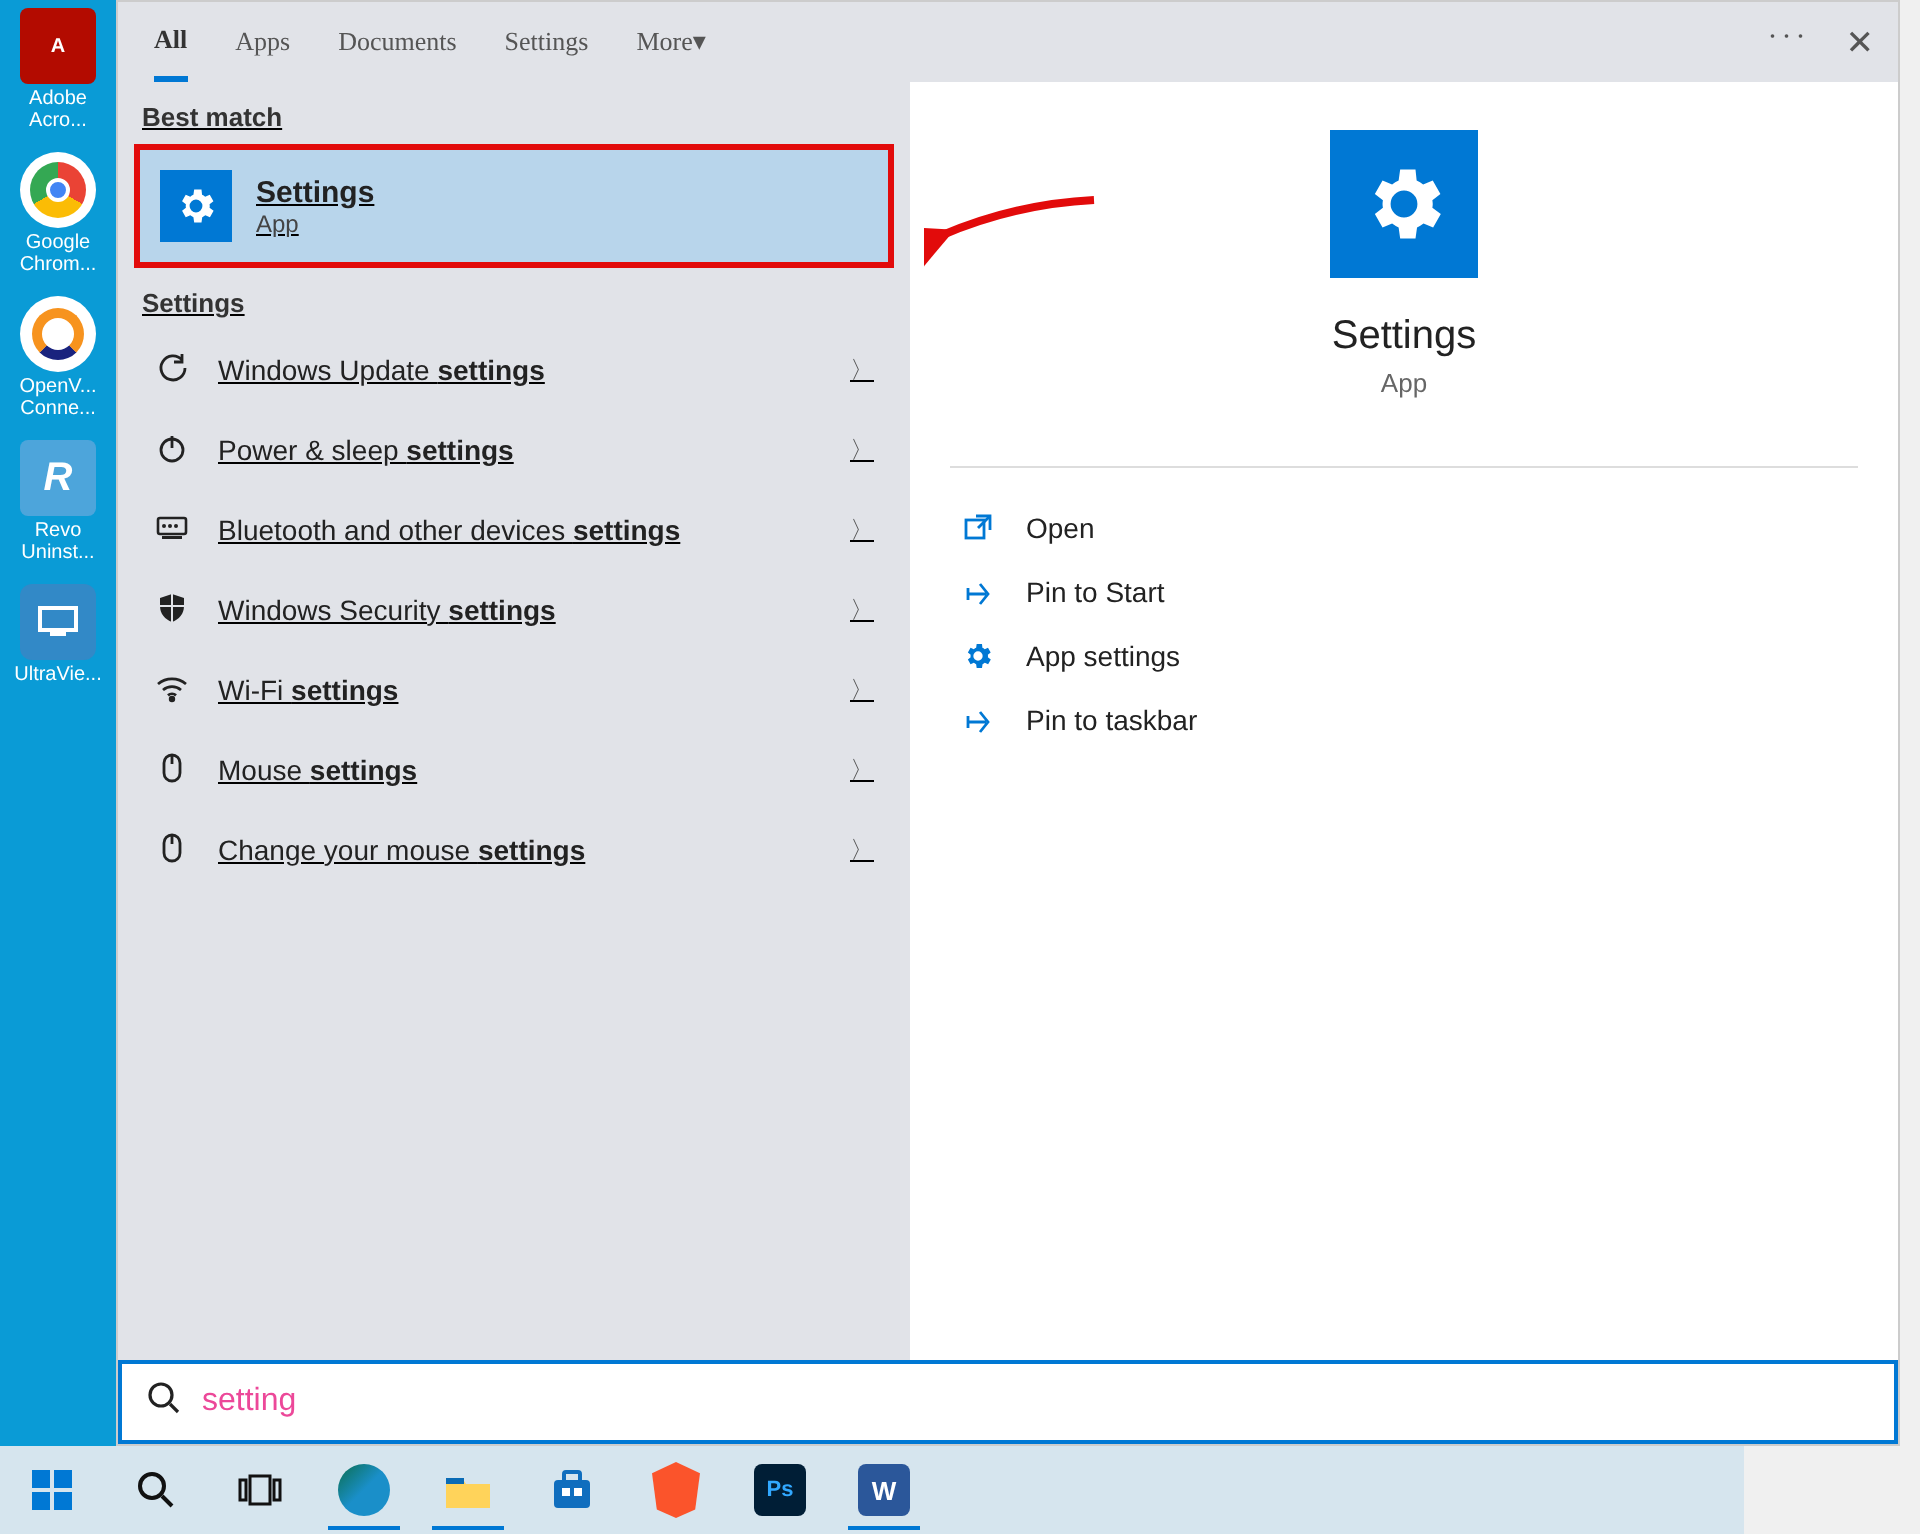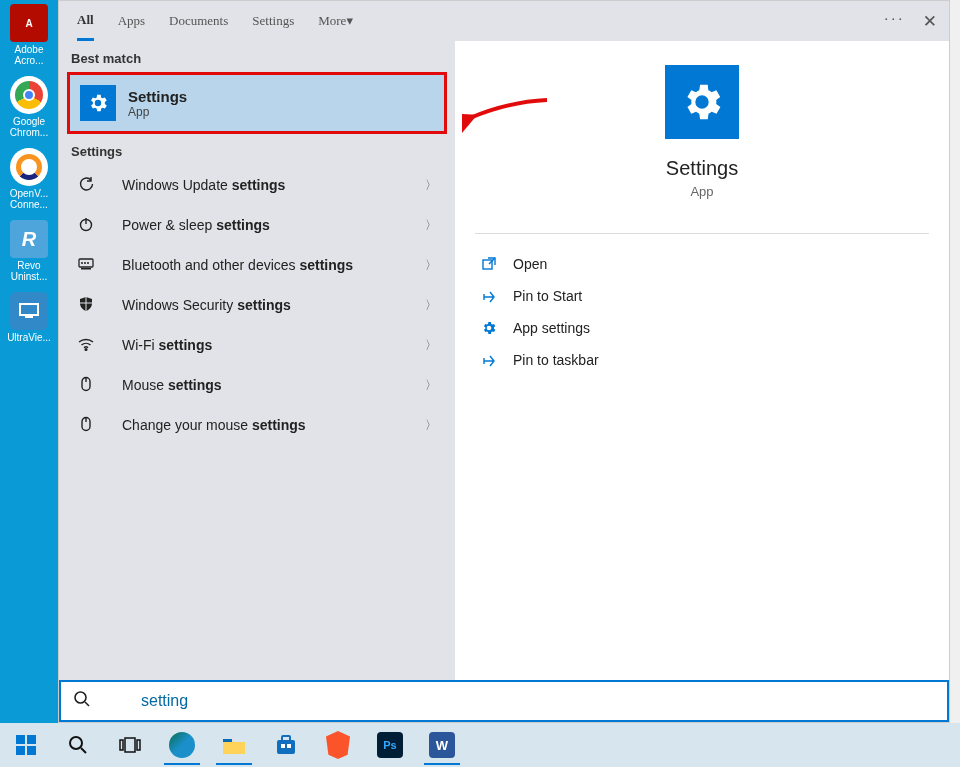--- a/index.html
+++ b/index.html
@@ -36,41 +36,42 @@
   }
   .tab { cursor: pointer; height: 40px; display: flex; align-items: center; }
   .tab.active { color: #333; font-weight: 600; border-bottom: 3px solid #0078d4; }
   .tab-more { display: flex; align-items: center; gap: 0; }
   .tabs-right { position: absolute; right: 12px; display: flex; gap: 18px; font-size: 15px; color:#555;}
   .content-row { flex: 1; display: flex; min-height: 0; }
   .left-col {
     width: 396px; background: #e1e3e8;
     display: flex; flex-direction: column;
     padding-bottom: 8px;
+    text-decoration: underline;
   }
   .section-label { font-size: 13px; font-weight: 700; color: #333; padding: 10px 12px 6px 12px; }
   .best-match-item {
     margin: 0 8px; padding: 10px; background: #b8d5eb;
     display: flex; align-items: center; gap: 12px;
     border: 3px solid #e20b0b;
     position: relative;
   }
   .bm-icon {
     width: 36px; height: 36px; background: #0078d4;
     display: flex; align-items: center; justify-content: center;
   }
   .bm-text { display: flex; flex-direction: column; }
   .bm-title { font-size: 15px; font-weight: 700; color: #222; }
   .bm-sub { font-size: 12px; color: #444; }
   .setting-row {
     height: 40px; display: flex; align-items: center; gap: 14px;
     padding: 0 18px; font-size: 14px; color: #222; cursor: pointer;
   }
   .setting-row .icon { width: 18px; text-align: center; color:#222; font-size:14px;}
-  .setting-row .lbl { flex: 1; margin-left: 13px; }
+  .setting-row .lbl { flex: 1; }
   .setting-row .chev { color: #555; font-size: 12px; }
   .right-col {
     flex: 1; background: #fff; display: flex; flex-direction: column;
     padding-top: 24px;
   }
   .preview-box {
     display: flex; flex-direction: column; align-items: center;
     padding-bottom: 20px;
   }
   .preview-icon {
@@ -86,25 +87,25 @@
     font-size: 14px; color: #222; cursor: pointer;
   }
   .action-row .aicon { width: 18px; color: #0078d4; font-size:15px; display:flex; align-items:center;}
   .search-bar {
     height: 42px; border: 2px solid #0078d4; background: #fff;
     display: flex; align-items: center; gap: 10px; padding: 0 12px;
     margin: 0;
   }
   .search-bar .sicon { font-size: 16px; color: #222; }
   .search-bar input {
-    flex: 1; border: none; outline: none; font-size: 16px; color: #0369a1;
-    font-family: inherit; background: transparent; margin-left: 40px;
+    flex: 1; border: none; outline: none; font-size: 16px; color: #ec4899;
+    font-family: inherit; background: transparent;
   }
   .taskbar {
-    position: absolute; left: 0; bottom: 0; width: 960px; height: 44px;
+    position: absolute; left: 0; bottom: 0; width: 872px; height: 44px;
     background: #d6e5ee; display: flex; align-items: center; gap: 0;
   }
   .tb-item {
     width: 52px; height: 44px; display: flex; align-items: center;
     justify-content: center; font-size: 17px; color: #222; cursor: pointer;
     position: relative;
   }
   .tb-item.active::after{
     content:""; position:absolute; bottom:2px; left:8px; right:8px; height:2px;
     background:#0078d4;

